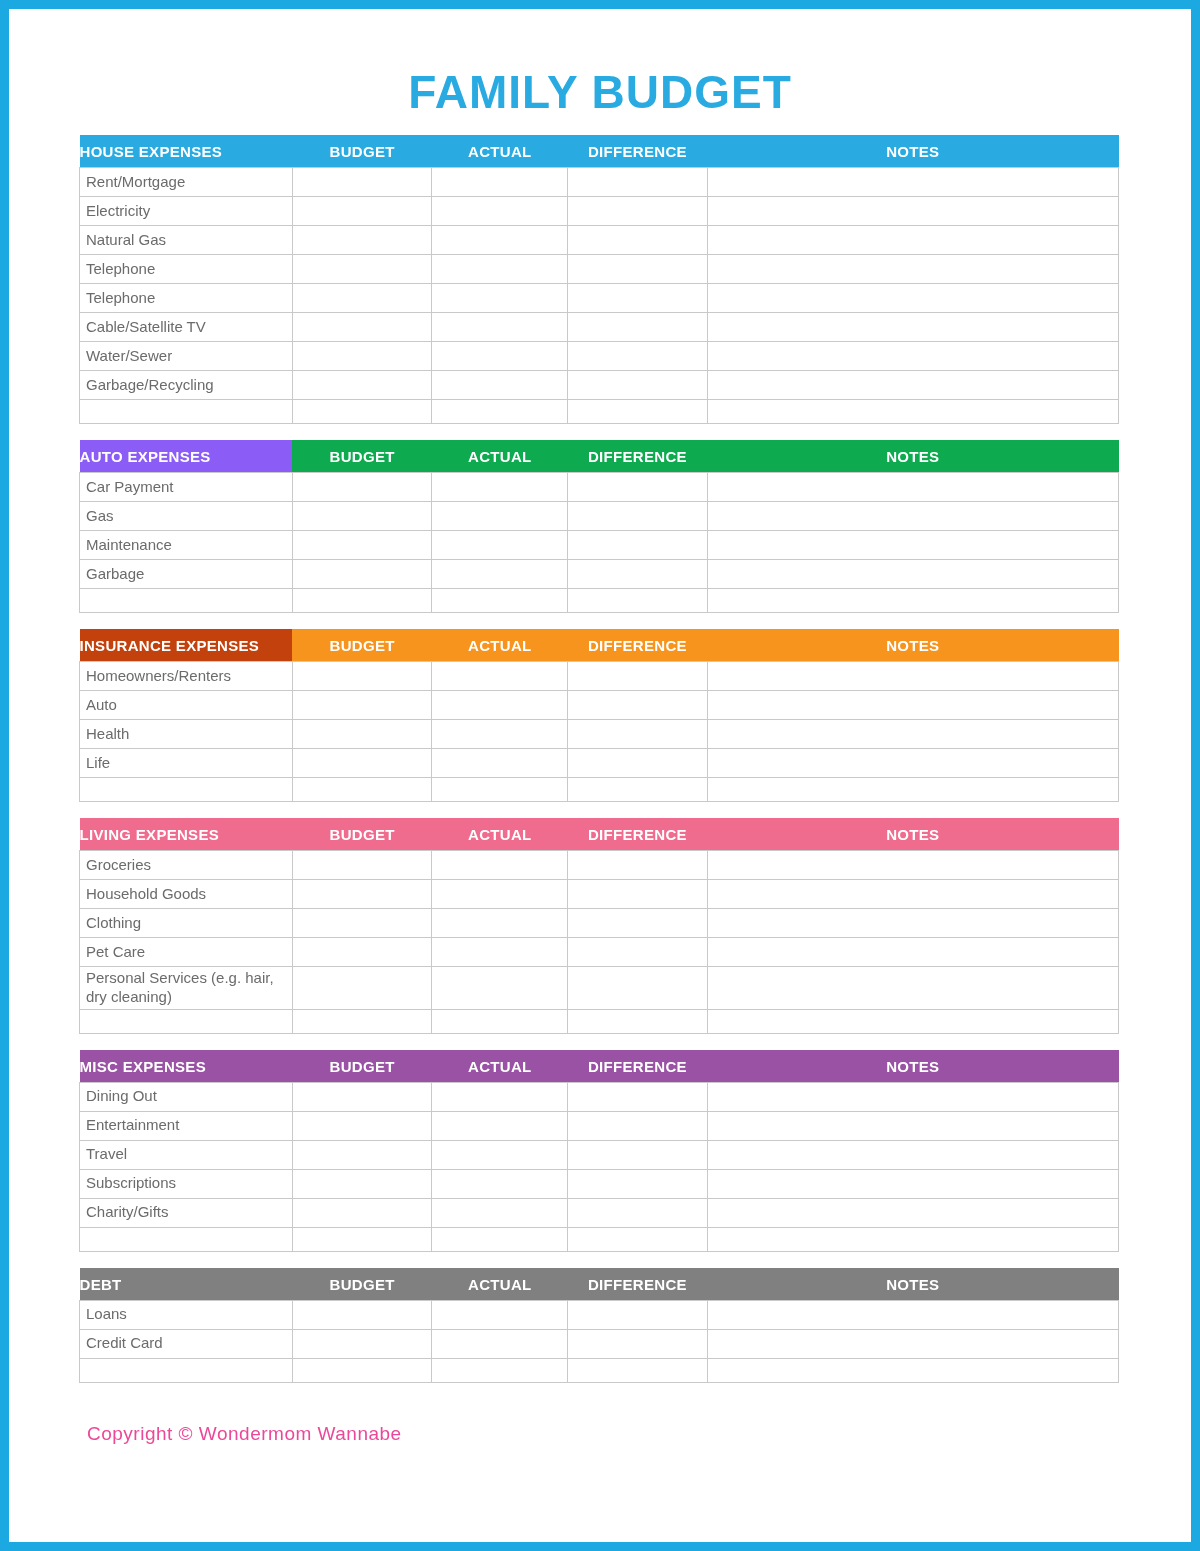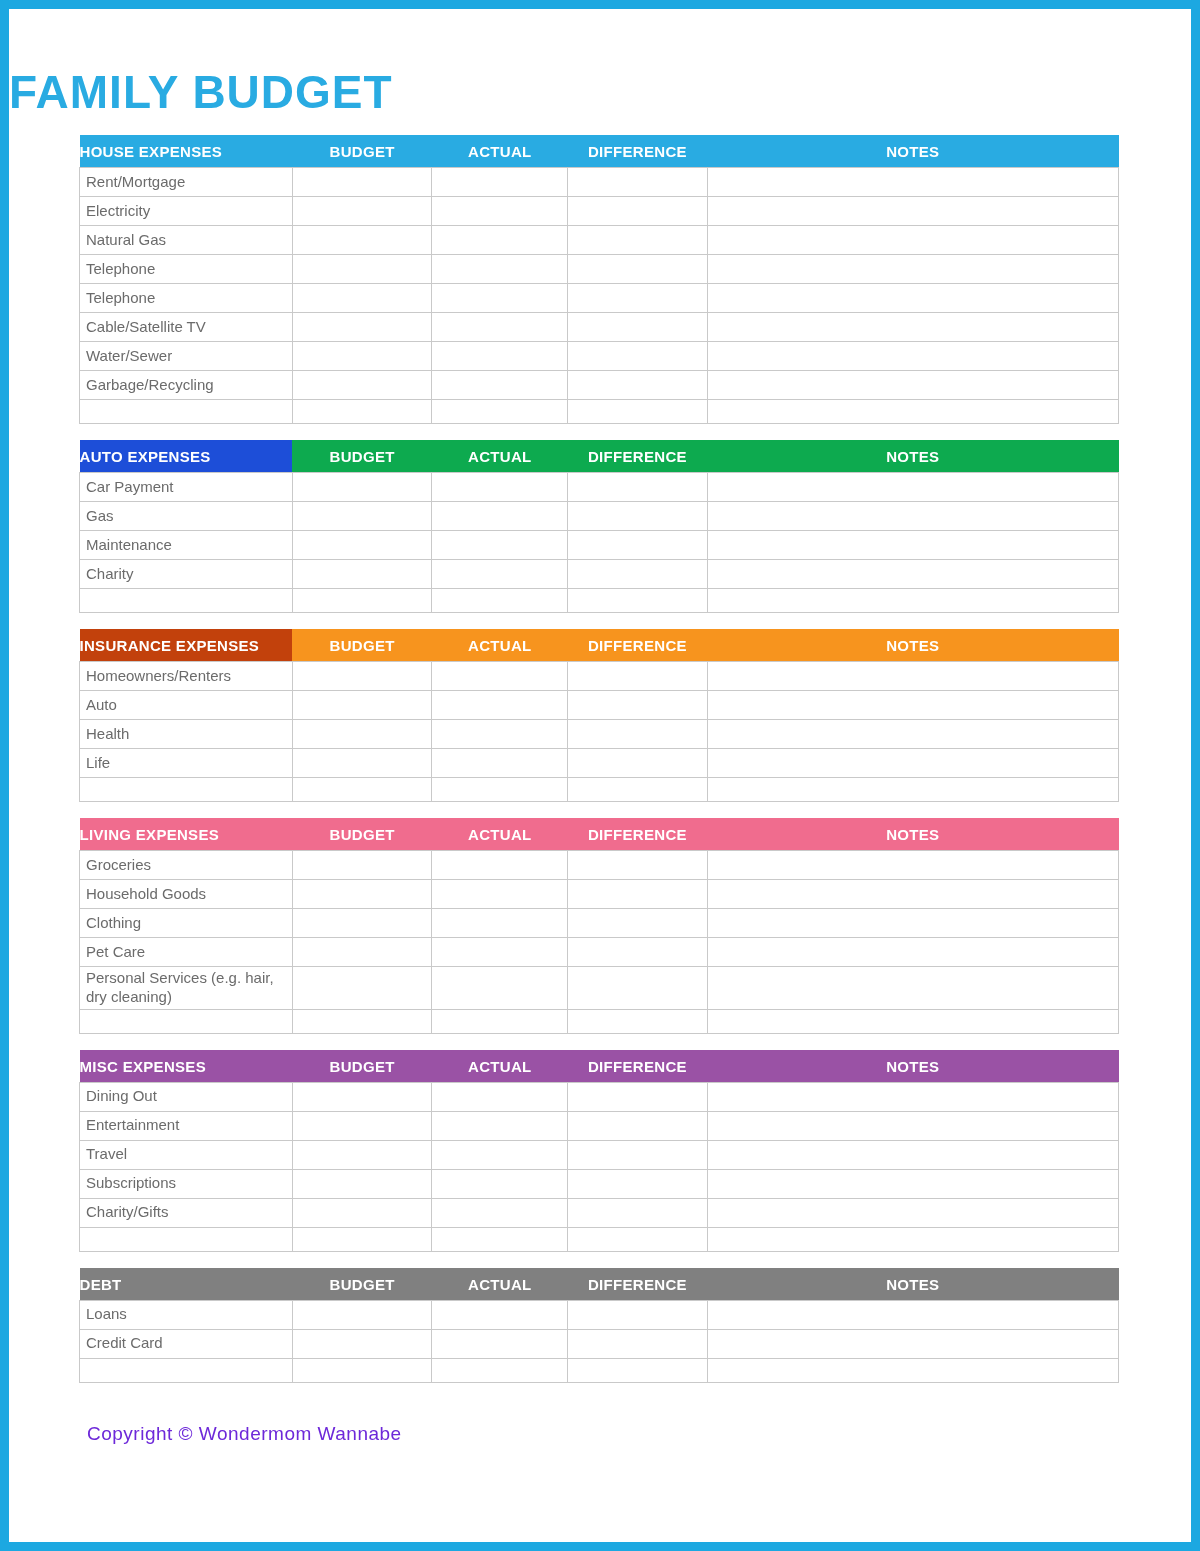--- a/index.html
+++ b/index.html
@@ -8,21 +8,21 @@
 
   .page {
     width: 1200px;
     height: 1551px;
     border: 9px solid #1CA8E1;
     background: #ffffff;
     overflow: hidden;
   }
 
   .page-title {
-    text-align: left;
+    text-align: center;
     color: #29ABE2;
     font-size: 46px;
     font-weight: bold;
     letter-spacing: 1px;
     margin: 60px 0 20px 0;
     line-height: 1.0;
   }
 
   .sections { padding: 0 72px 0 70px; }
 
@@ -50,21 +50,21 @@
     color: #6b6b6b;
     padding: 2px 6px 2px 6px;
     background: #ffffff;
   }
   td.row-label { padding-left: 13px; line-height: 1.25; }
   td.shaded { background: #efefef; }
   tr.empty-row td { height: 24px; }
 
   .copyright {
     margin: 40px 0 0 78px;
-    color: #6d28d9;
+    color: #ec4899;
     font-size: 19px;
     letter-spacing: 0.5px;
   }
 </style>
 </head>
 <body>
 
 <div class="page">
   <h1 class="page-title">FAMILY BUDGET</h1>
 
@@ -155,21 +155,21 @@
       <table class="budget-table">
         <colgroup>
           <col style="width: 20.5%;">
           <col style="width: 13.4%;">
           <col style="width: 13.1%;">
           <col style="width: 13.4%;">
           <col style="width: 39.6%;">
         </colgroup>
         <thead>
           <tr>
-            <th class="section-name" style="background: #1d4ed8; margin-top: 40px;">AUTO EXPENSES</th>
+            <th class="section-name" style="background: #8b5cf6; margin-top: 40px;">AUTO EXPENSES</th>
             <th style="background: rgb(13, 170, 79);">BUDGET</th>
             <th style="background: rgb(13, 170, 79);">ACTUAL</th>
             <th style="background: rgb(13, 170, 79);">DIFFERENCE</th>
             <th style="background: rgb(13, 170, 79);">NOTES</th>
           </tr>
         </thead>
         <tbody>
           <tr>
             <td class="row-label">Car Payment</td>
             <td class="shaded"></td>
@@ -185,21 +185,21 @@
             <td></td>
           </tr>
           <tr>
             <td class="row-label">Maintenance</td>
             <td class="shaded"></td>
             <td></td>
             <td class="shaded"></td>
             <td></td>
           </tr>
           <tr>
-            <td class="row-label">Charity</td>
+            <td class="row-label">Garbage</td>
             <td class="shaded"></td>
             <td></td>
             <td class="shaded"></td>
             <td></td>
           </tr>
           <tr class="empty-row">
             <td class="row-label"></td>
             <td class="shaded"></td>
             <td></td>
             <td class="shaded"></td>

